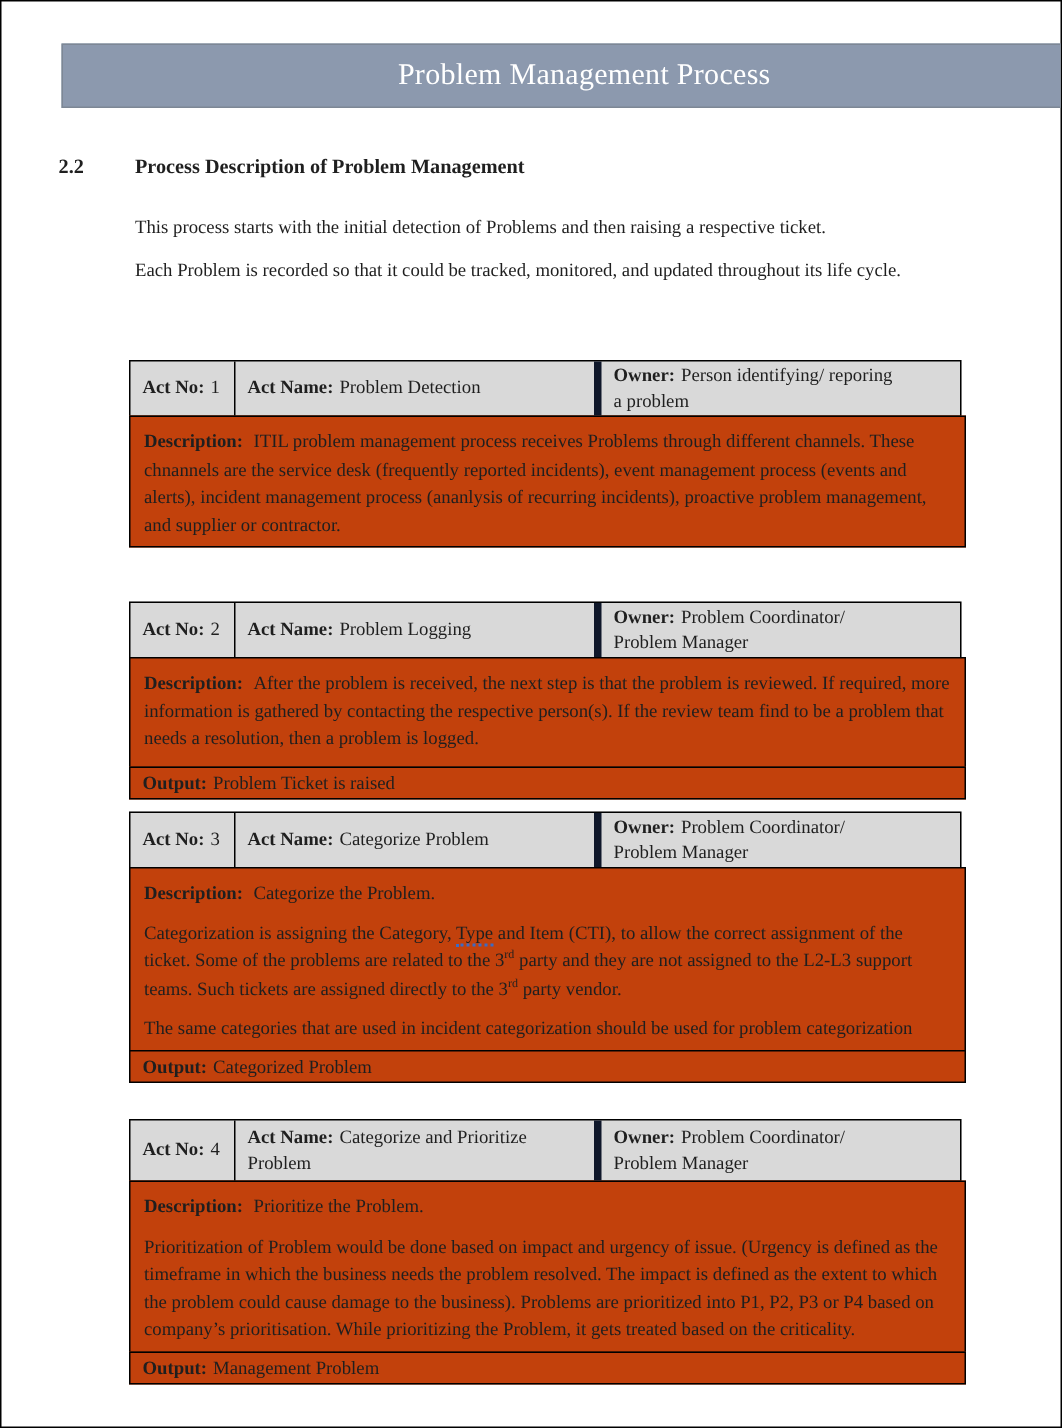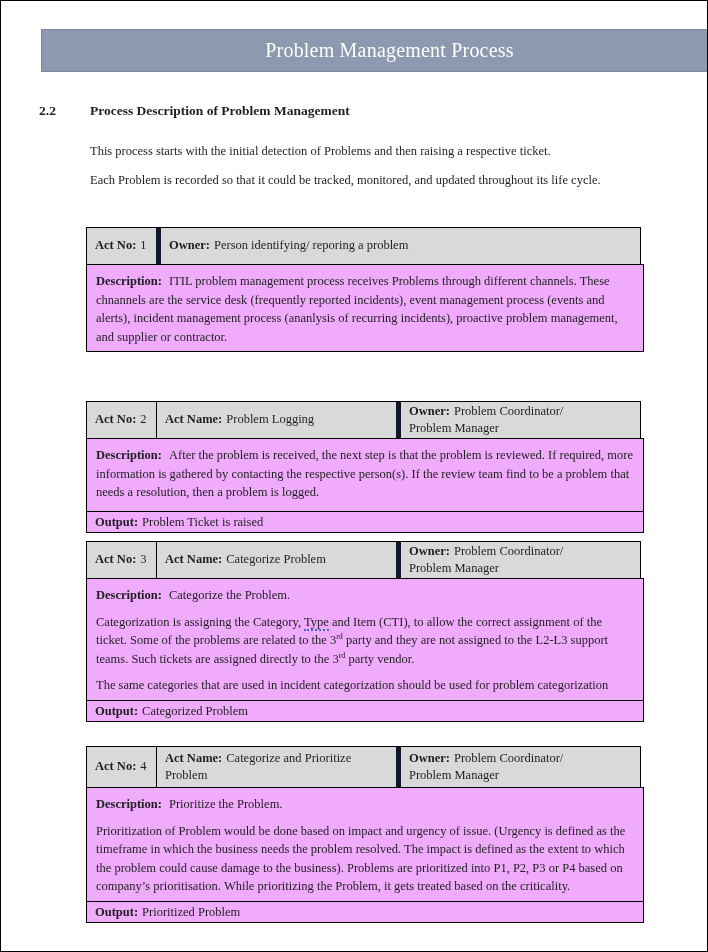--- a/index.html
+++ b/index.html
@@ -33,21 +33,21 @@
   }
   .secnum{width:51px;}
   .intro{
     position:absolute;left:89px;width:566px;
     font-size:12.5px;line-height:18.5px;
   }
   .act-table{
     position:absolute;left:85px;width:558px;
     font-size:12.5px;line-height:18px;
   }
-  .trow{border:1px solid #000;width:558px;background:#f0abfc;}
+  .trow{border:1px solid #000;width:558px;background:#c2410c;}
   .thead{
     width:555px;height:38px;display:flex;
     background:var(--thbg);
   }
   .hcell{display:flex;align-items:center;padding:2px 8px;line-height:17.5px;}
   .c1{width:69px;}
   .c2{width:240px;border-left:1px solid #000;}
   .c3{flex:1;border-left:5px solid #0f172a;padding-right:40px;}
   .ht b{font-weight:bold;}
   .v{margin-left:4px;}
@@ -67,24 +67,27 @@
 </div>
 
 <div class="heading">
   <span class="secnum">2.2</span>
   <span>Process Description of Problem Management</span>
 </div>
 
 <p class="intro" style="top:141px">This process starts with the initial detection of Problems and then raising a respective ticket.</p>
 <p class="intro" style="top:170px">Each Problem is recorded so that it could be tracked, monitored, and updated throughout its life cycle.</p>
 
-<section class="act-table" style="top:226px">
+<section class="act-table" style="top:239px">
   <div class="trow thead">
     <div class="hcell c1">
       <div class="ht"><b>Act No:</b><span class="v">1</span></div>
+    </div>
+    <div class="hcell c2">
+      <div class="ht"><b>Act Name:</b><span class="v">Problem Detection</span></div>
     </div>
     <div class="hcell c3">
       <div class="ht"><b>Owner:</b><span class="v">Person identifying/ reporing a problem</span></div>
     </div>
   </div>
   <div class="trow tdesc" style="min-height:81px">
       <p><b class="dlbl">Description:</b><span>ITIL problem management process receives Problems through different channels. These chnannels are the service desk (frequently reported incidents), event management process (events and alerts), incident management process (ananlysis of recurring incidents), proactive problem management, and supplier or contractor.</span></p>
     </div>
 
 </section>
@@ -141,15 +144,15 @@
     </div>
     <div class="hcell c3">
       <div class="ht"><b>Owner:</b><span class="v">Problem Coordinator/ Problem Manager</span></div>
     </div>
   </div>
   <div class="trow tdesc" style="min-height:112px">
       <p><b class="dlbl">Description:</b><span>Prioritize the Problem.</span></p>
       <p><span>Prioritization of Problem would be done based on impact and urgency of issue. (Urgency is defined as the timeframe in which the business needs the problem resolved. The impact is defined as the extent to which the problem could cause damage to the business). Problems are prioritized into P1, P2, P3 or P4 based on company’s prioritisation. While prioritizing the Problem, it gets treated based on the criticality.</span></p>
     </div>
   <div class="trow tout">
-    <b>Output:</b><span class="v">Prioritized Problem</span>
+    <b>Output:</b><span class="v">Management Problem</span>
   </div>
 </section>
 
 </body></html>

